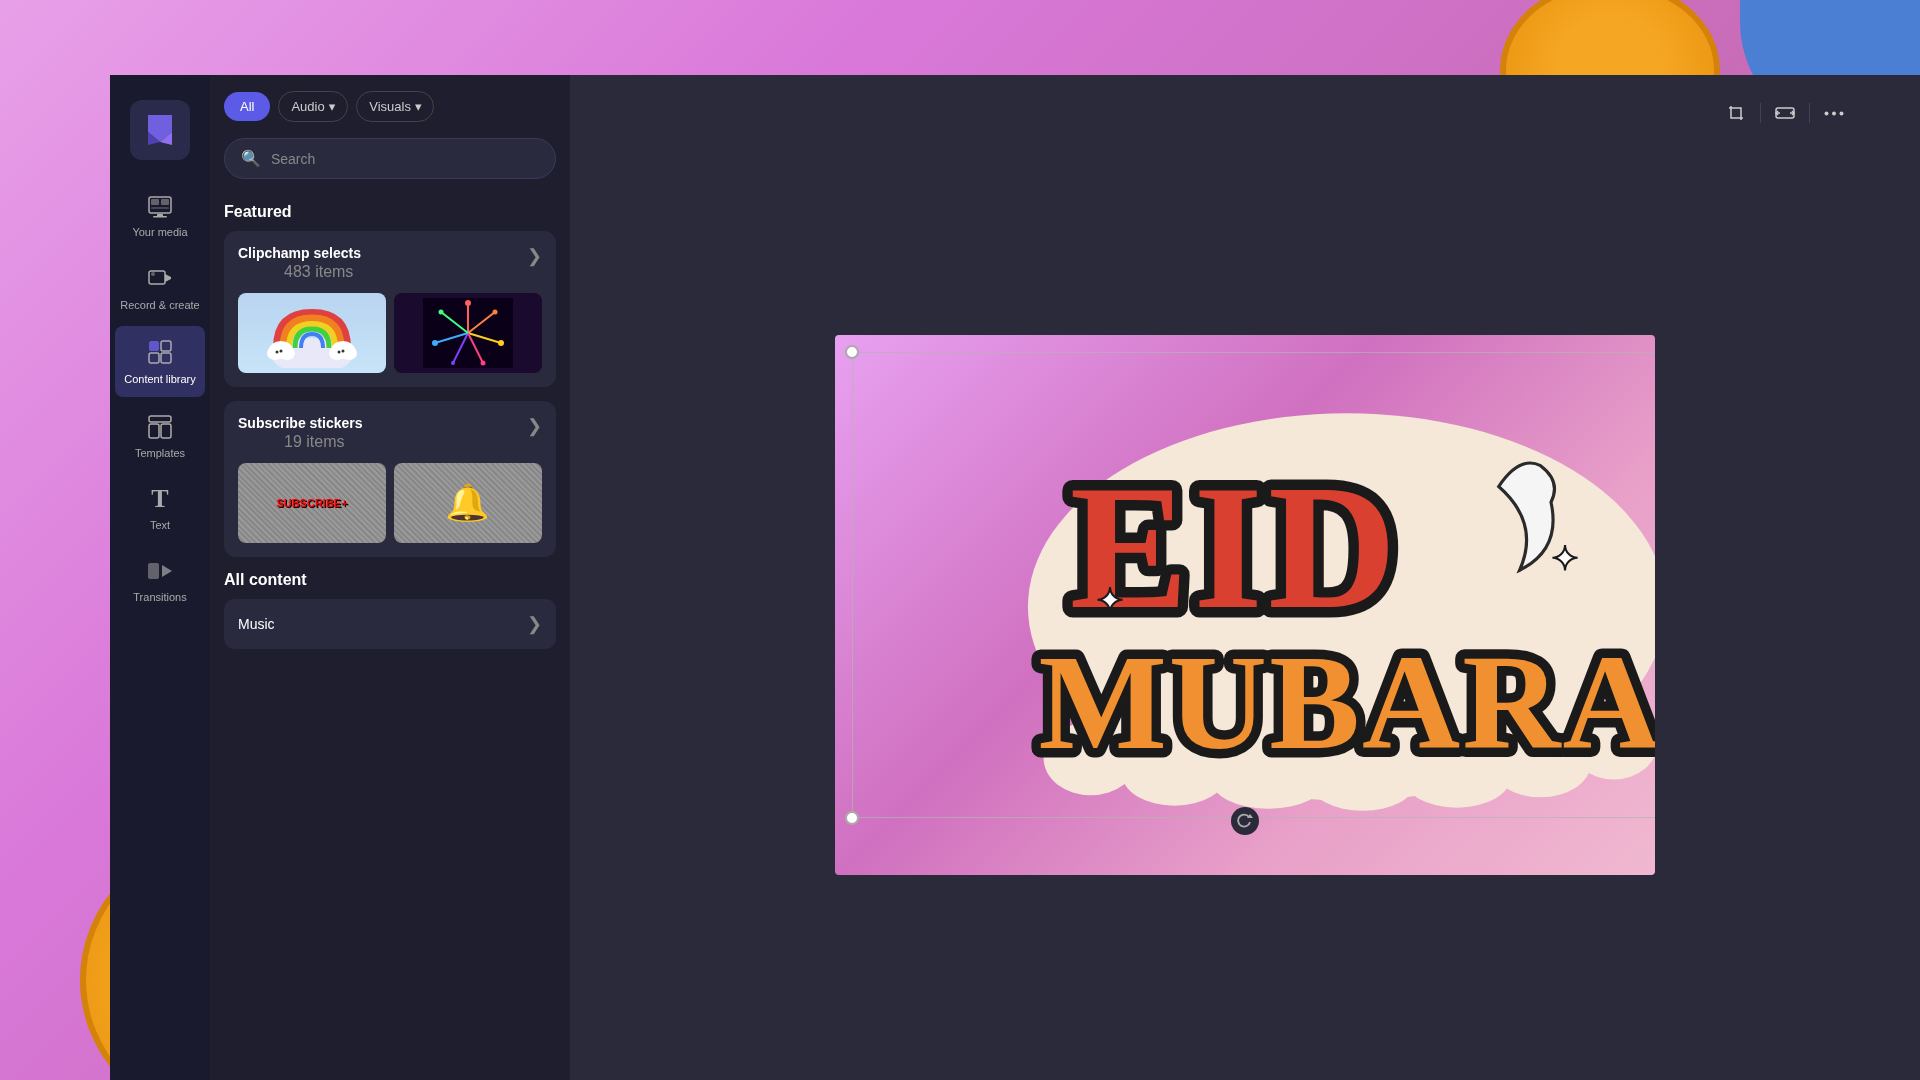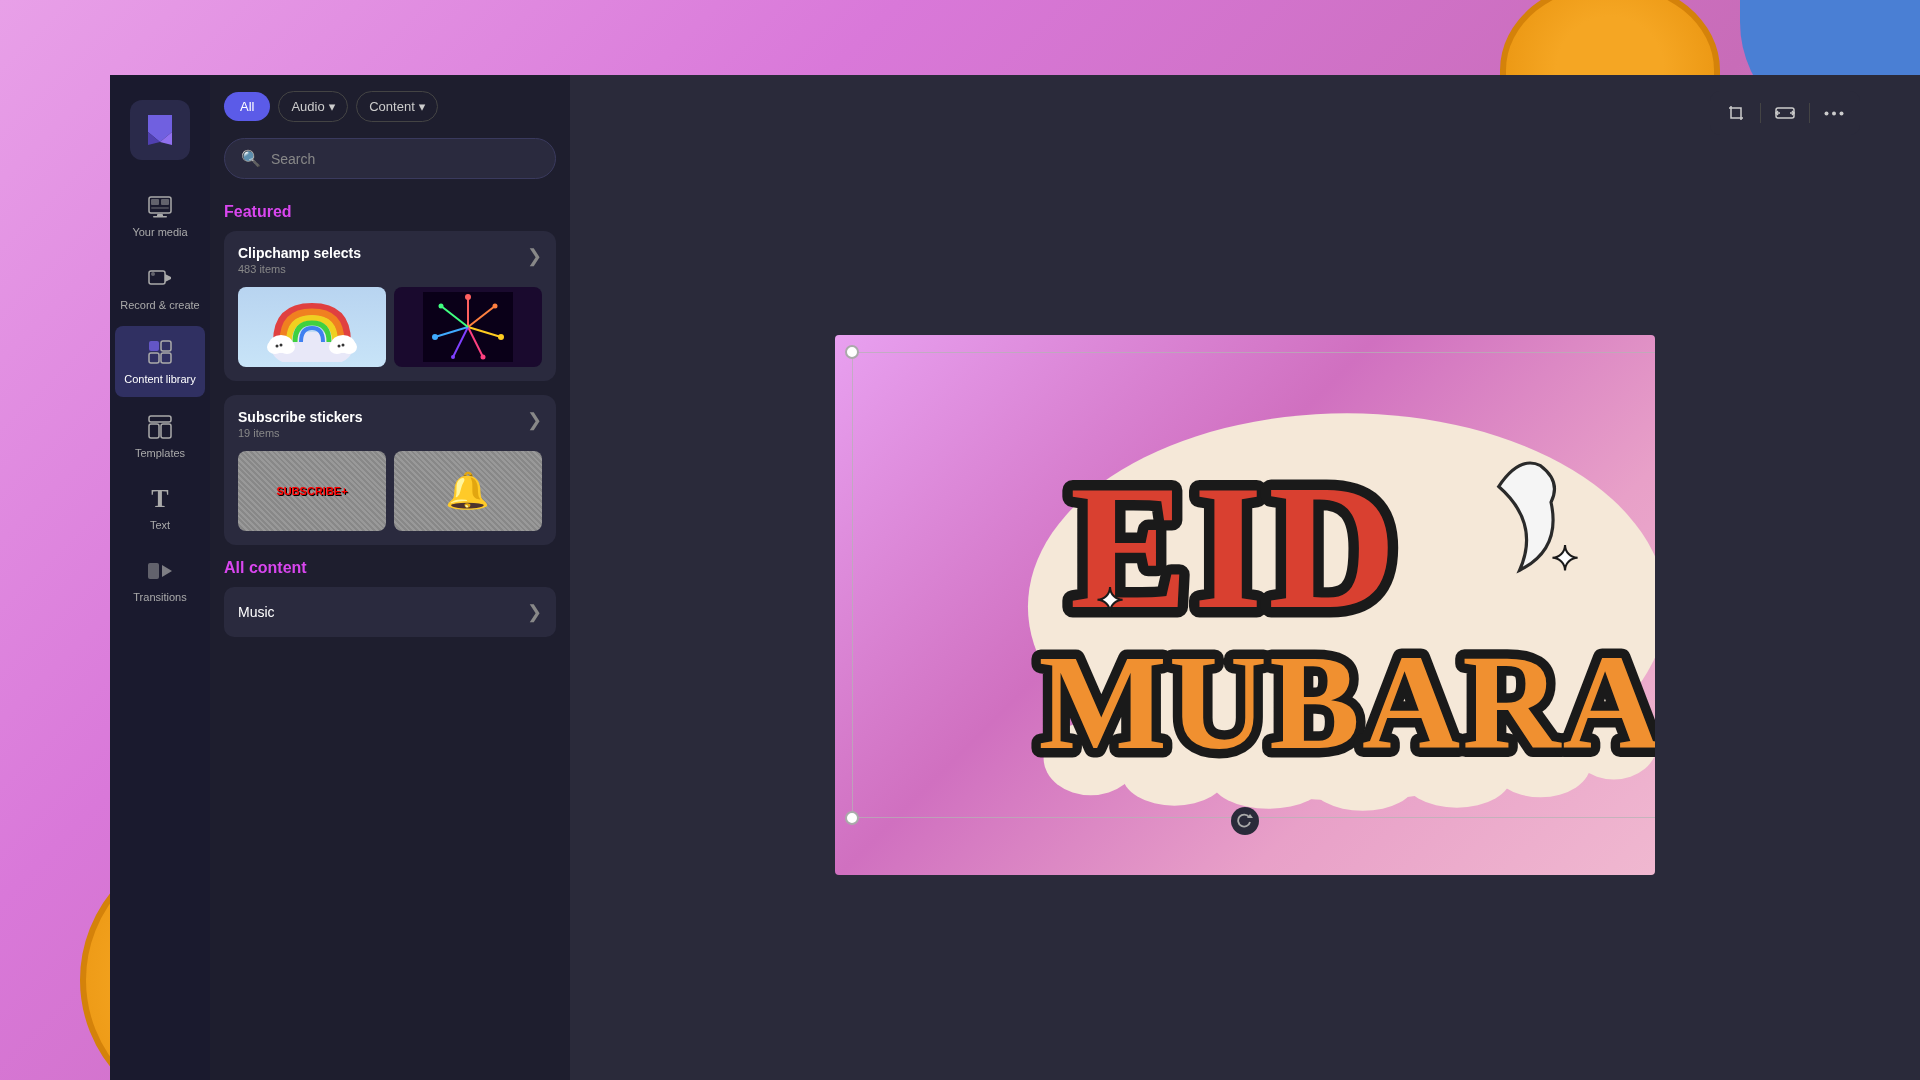--- a/index.html
+++ b/index.html
@@ -175,21 +175,21 @@
     .panel-content {
       flex: 1;
       overflow-y: auto;
       padding: 0 14px;
     }
     .panel-content::-webkit-scrollbar { width: 4px; }
     .panel-content::-webkit-scrollbar-track { background: transparent; }
     .panel-content::-webkit-scrollbar-thumb { background: #444; border-radius: 4px; }
 
     .section-title {
-      color: #d946ef;
+      color: #ffffff;
       font-size: 16px;
       font-weight: 600;
       margin: 12px 0 10px;
     }
 
     
     .featured-card {
       background: #2a2a3e;
       border-radius: 12px;
       padding: 14px;
@@ -202,22 +202,23 @@
       align-items: flex-start;
       margin-bottom: 12px;
     }
     .featured-card-title {
       color: #fff;
       font-size: 14px;
       font-weight: 600;
     }
     .featured-card-subtitle {
       color: #888;
-      font-size: 11px;
+      font-size: 16px;
       margin-top: 2px;
+      margin-left: 46px;
     }
     .featured-card-arrow {
       color: #888;
       font-size: 18px;
     }
     .featured-card-images {
       display: flex;
       gap: 8px;
     }
     .featured-img {
@@ -522,21 +523,21 @@
 
   <div class="panel">
 
     <div class="filter-tabs">
       <button class="filter-btn active">All</button>
       <button class="filter-btn-dropdown">
         <span>Audio</span>
         <span>▾</span>
       </button>
       <button class="filter-btn-dropdown">
-        <span>Content</span>
+        <span>Visuals</span>
         <span>▾</span>
       </button>
     </div>
 
     <div class="search-container">
       <div class="search-box">
         <span class="search-icon">🔍</span>
         <input class="search-input" type="text" placeholder="Search" style="">
       </div>
     </div>

